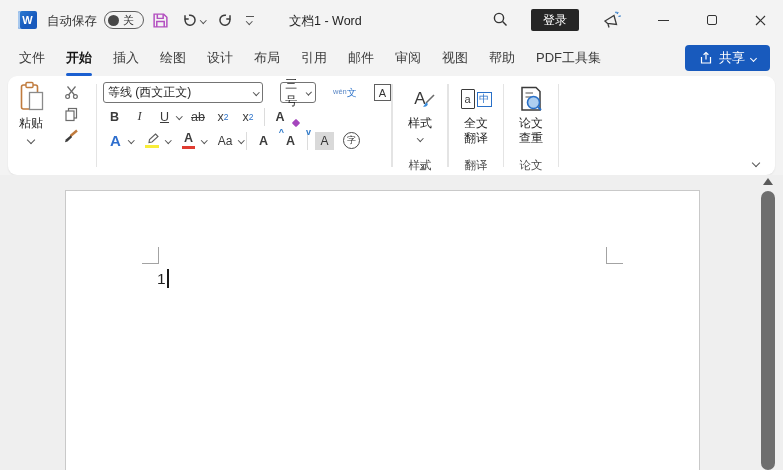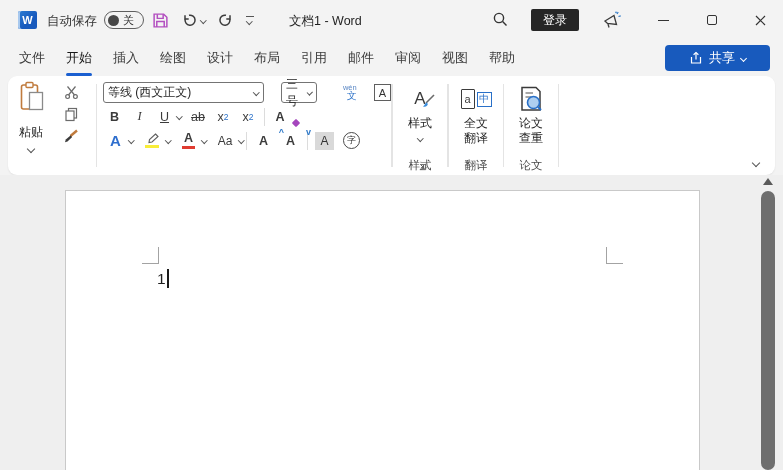--- a/index.html
+++ b/index.html
@@ -26,50 +26,50 @@
   .win-min{position:absolute;left:652px;top:10px;width:22px;height:20px;display:flex;align-items:center;justify-content:center}
   .win-min i{width:11px;border-top:1.3px solid #333;display:block}
   .win-max{position:absolute;left:701px;top:10px;width:22px;height:20px;display:flex;align-items:center;justify-content:center}
   .win-max i{width:10px;height:10px;border:1.2px solid #333;border-radius:2px;display:block}
   .win-close{position:absolute;left:749px;top:10px;width:22px;height:20px;display:flex;align-items:center;justify-content:center}
 
   
   .tabsrow{position:absolute;left:0;top:40px;width:783px;height:36px}
   .tabs{position:absolute;left:18px;top:0;height:36px;display:flex;align-items:center;gap:19px;font-size:13px;color:#3b3b3b}
   .tab{position:relative;padding:2px 1px;white-space:nowrap}
-  .tab.active{font-weight:normal;color:#171717}
+  .tab.active{font-weight:bold;color:#171717}
   .tab.active::after{content:"";position:absolute;left:1px;right:1px;bottom:-7px;height:3px;border-radius:2px;background:#1a5fd0}
-  .share-btn{position:absolute;right:13px;top:5px;height:26px;background:#185abd;border-radius:4px;color:#fff;font-size:13px;display:flex;align-items:center;gap:6px;padding:0 24px}
+  .share-btn{position:absolute;right:13px;top:5px;height:26px;background:#185abd;border-radius:4px;color:#fff;font-size:13px;display:flex;align-items:center;gap:6px;padding:0 14px}
   .share-btn .chev{border-color:#fff;width:5px;height:5px}
 
   
   .ribbon{position:absolute;left:8px;top:76px;width:767px;height:99px;background:#fff;border-radius:9px;box-shadow:0 1px 2px rgba(0,0,0,.07);display:flex}
   .rgroup{display:flex;flex-direction:column;padding-top:5px}
   .rsep{width:1px;background:#e4e4e4;margin:8px 0 8px 0}
   .glabel{margin-top:auto;height:19px;display:flex;align-items:center;justify-content:center;font-size:11.5px;color:#4a4a4a;position:relative}
   .launcher{position:absolute;right:5px;bottom:4px}
   .rbtn{display:flex;align-items:center;justify-content:center;border-radius:3px;color:#3b3b3b}
   .vsep-sm{width:1px;height:18px;background:#dcdcdc;margin:0 3px;align-self:center}
 
   
   .g-clip{width:88px}
   .clip-body{display:flex}
   .paste-col{width:46px;display:flex;flex-direction:column;align-items:center}
-  .paste-col .txt{font-size:12px;margin-top:12px}
+  .paste-col .txt{font-size:12px;margin-top:3px}
   .paste-col .chev{margin-top:5px}
   .mini-col{width:34px;display:flex;flex-direction:column;align-items:center;gap:7px;padding-top:4px}
 
   
   .g-font{width:294px}
   .font-row1{display:flex;align-items:center;gap:17px;padding-left:6px;height:23px}
   .combo{height:21px;border:1px solid #747474;border-radius:3px;background:#fff;display:flex;align-items:center;font-size:12px;color:#1f1f1f;padding:0 4px}
   .combo .chev{margin-left:auto}
   .combo.name{width:168px}
   .combo.size{width:37px;gap:3px}
-  .phonetic{display:flex;flex-direction:column;align-items:flex-end;line-height:1;width:24px}
+  .phonetic{display:flex;flex-direction:row;align-items:flex-start;line-height:1;width:24px}
   .phonetic .py{font-size:7.5px;color:#5a87c5}
   .phonetic .zh{font-size:10px;color:#2970c8}
   .charborder{width:18px;height:17px;border:1px solid #5f5f5f;font-size:11px;display:flex;align-items:center;justify-content:center;color:#333}
   .font-row2,.font-row3{display:flex;align-items:center;padding-left:5px;height:23px;margin-top:1px}
   .font-row2 .rbtn{min-width:25px;height:21px;font-size:12.5px}
   .font-row3 .rbtn{min-width:27px;height:21px;font-size:12.5px}
   .b-bold{font-weight:bold}
   .b-italic{font-family:"Liberation Serif","DejaVu Serif",serif;font-style:italic;font-size:13.5px}
   .b-underline{text-decoration:underline}
   .b-strike{text-decoration:line-through}
@@ -180,20 +180,21 @@
     <span class="tab active">开始</span>
     <span class="tab">插入</span>
     <span class="tab">绘图</span>
     <span class="tab">设计</span>
     <span class="tab">布局</span>
     <span class="tab">引用</span>
     <span class="tab">邮件</span>
     <span class="tab">审阅</span>
     <span class="tab">视图</span>
     <span class="tab">帮助</span>
+    <span class="tab">PDF工具集</span>
   </div>
   <div class="share-btn">
     <svg width="14" height="14" viewBox="0 0 14 14" fill="none" stroke="#fff" stroke-width="1.2">
       <path d="M2.5 6 V12 H11.5 V6"></path>
         <path d="M7 8.5 V1.8"></path>
         <path d="M4.6 3.8 L7 1.5 L9.4 3.8"></path>
     </svg>
     <span>共享</span>
     <span class="chev"></span>
   </div>

